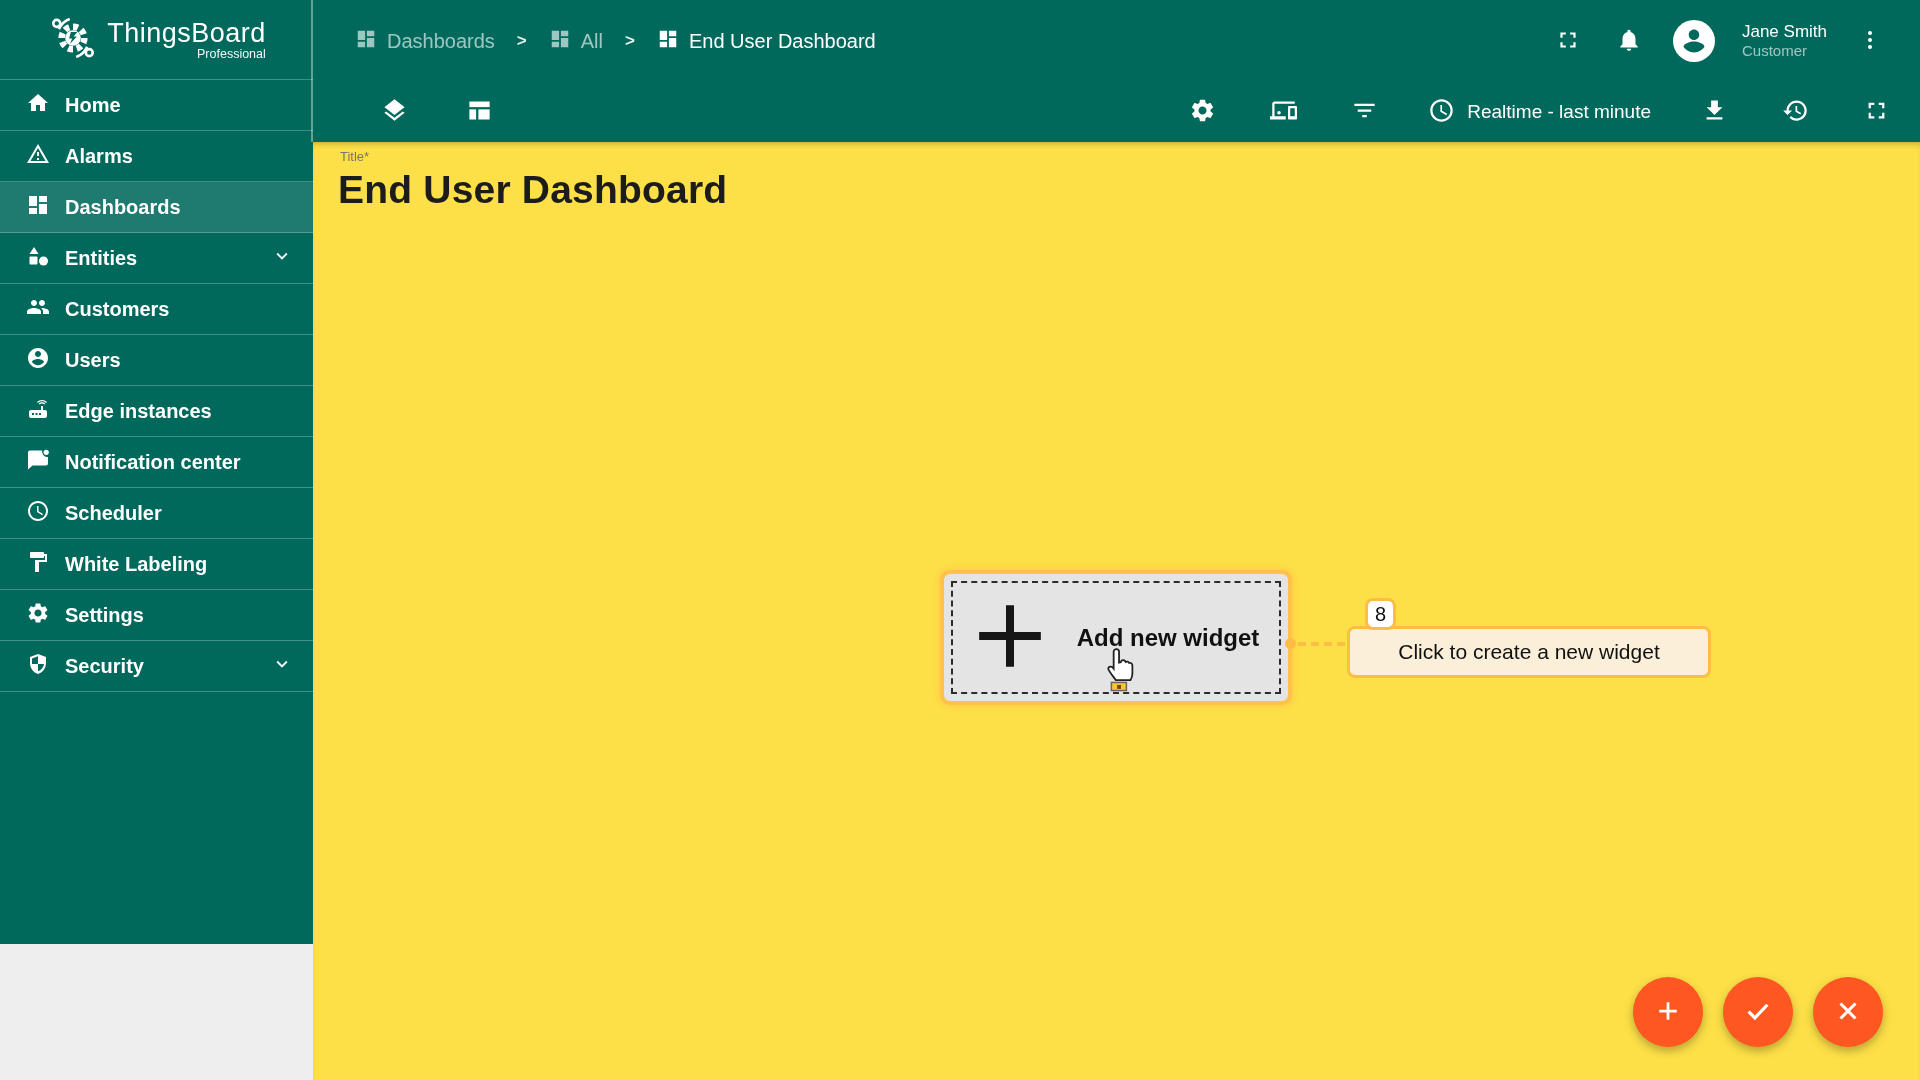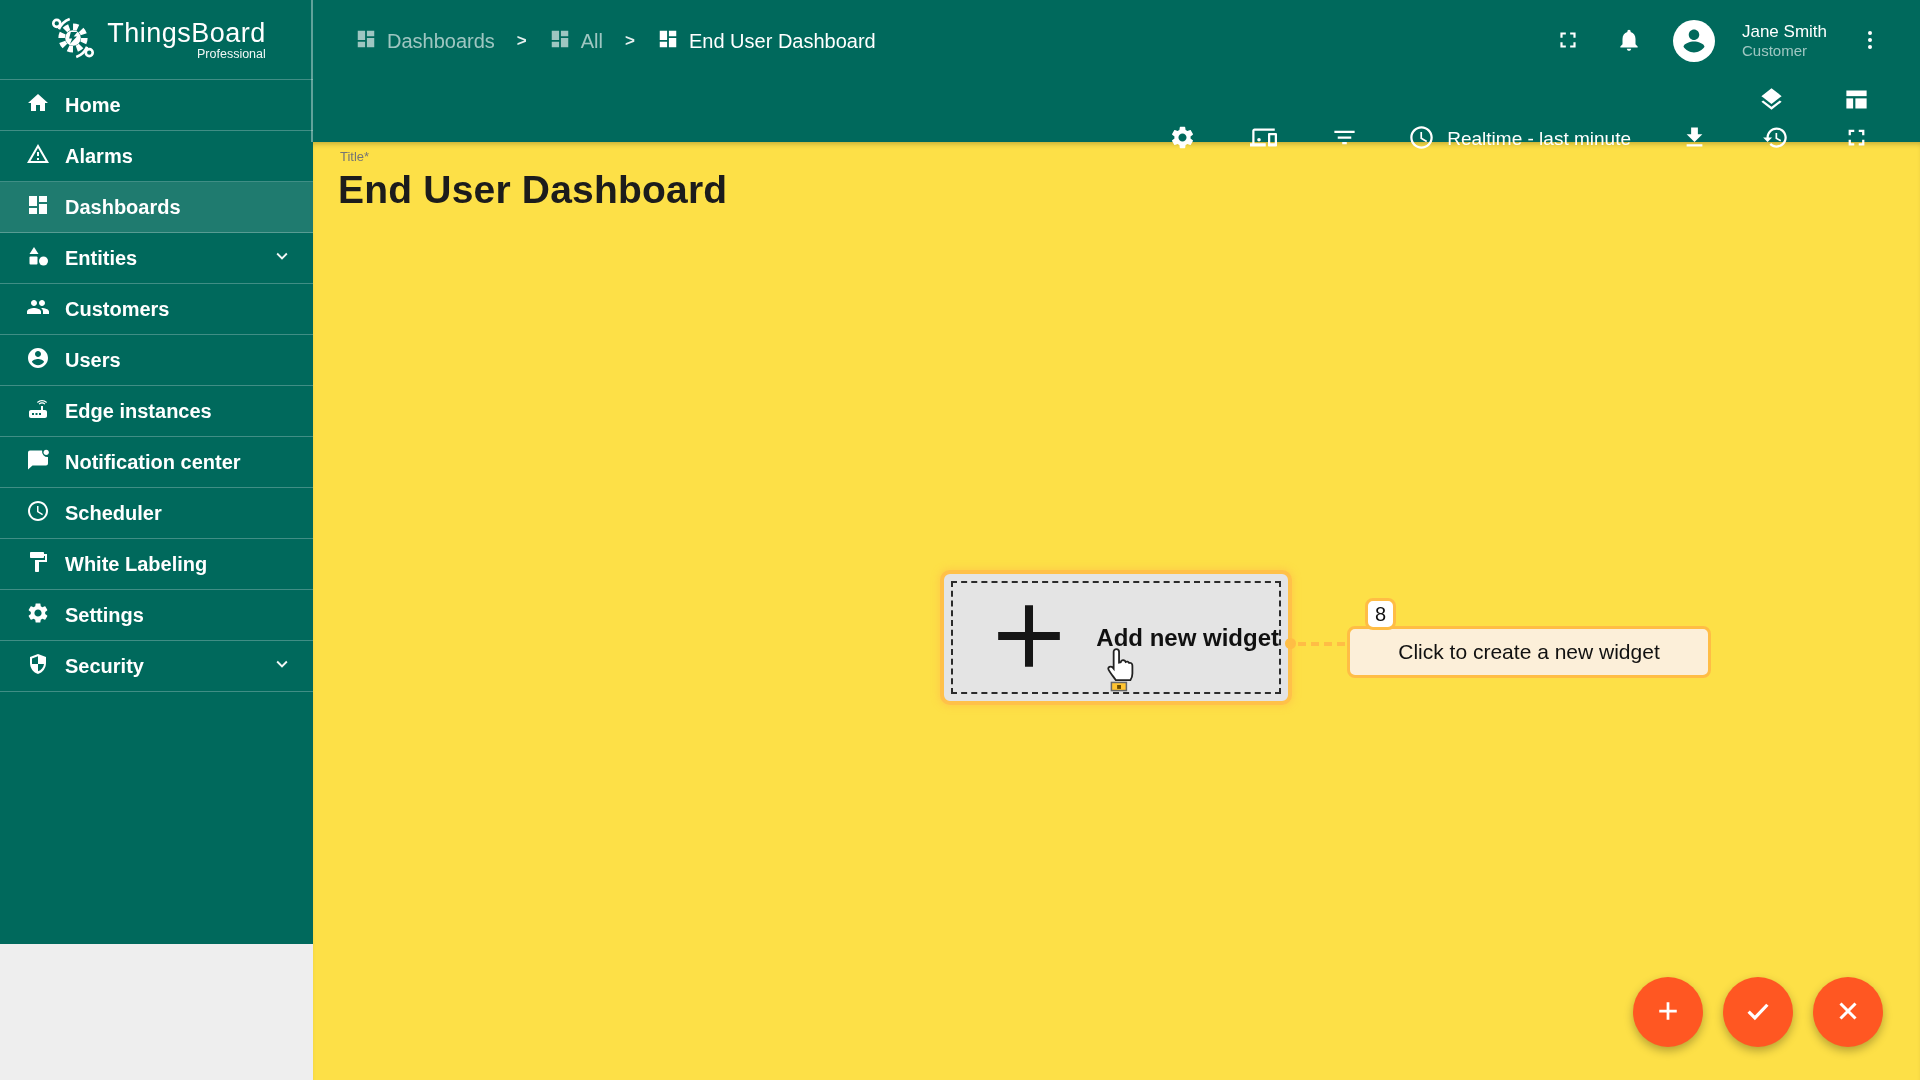--- a/index.html
+++ b/index.html
@@ -39,41 +39,41 @@
     padding:0 8px; }
   .header-actions { display:flex; align-items:center; gap:27px; color:#fff; }
   .icon-btn { background:none; border:none; cursor:pointer; display:flex;
     align-items:center; justify-content:center; padding:4px; }
   .avatar { width:42px; height:42px; border-radius:50%; background:#fff;
     display:flex; align-items:center; justify-content:center; cursor:pointer; }
   .user-meta { display:flex; flex-direction:column; line-height:1.25; cursor:pointer; }
   .user-name { font-size:17px; color:#fff; }
   .user-role { font-size:15px; color:rgba(255,255,255,.62); }
 
-  .header-row2 { height:60px; display:flex; align-items:flex-end;
-    padding:0 46px 0 64px;flex-direction:column; }
+  .header-row2 { height:60px; display:flex; align-items:center;
+    padding:0 26px 0 64px; }
   .toolbar-left { display:flex; align-items:center; gap:50px; }
   .toolbar-right { margin-left:auto; display:flex; align-items:center; gap:46px; }
   .time-btn { display:flex; align-items:center; gap:12px; background:none;
     border:none; color:#fff; cursor:pointer; }
   .time-label { font-size:19px; color:#fff; white-space:nowrap; }
 
   
   .content { position:absolute; left:313px; top:142px; width:1607px; height:938px;
     background:#fde047; box-shadow:inset 0 5px 6px -4px rgba(0,0,0,.3); }
   .title-label { position:absolute; left:27px; top:7px; font-size:13px; color:#757575; }
   .page-title { position:absolute; left:25px; top:26px; font-size:39px;
     font-weight:700; color:#1c1c1c; letter-spacing:.2px; }
 
   
   .add-widget { position:absolute; left:627px; top:428px; width:352px; height:135px;
     background:#e4e4e4; border:4px solid #ffc149; border-radius:10px;
     box-shadow:0 0 6px 2px rgba(255,193,73,.55); padding:7px; cursor:pointer; }
   .add-widget-inner { width:100%; height:100%; border:2px dashed #2b2b2b;
-    display:flex; align-items:center; justify-content:flex-end; gap:30px; }
+    display:flex; align-items:center; justify-content:center; gap:30px; }
   .add-widget-label { font-size:24px; font-weight:700; color:#111; }
 
   
   .tour-dot { position:absolute; left:972px; top:496px; width:11px; height:11px;
     border-radius:50%; background:#ffbd45; }
   .tour-line { position:absolute; left:985px; top:500px; width:47px; height:0;
     border-top:4px dashed #ffbd45; }
   .tour-badge { position:absolute; left:1052px; top:456px; min-width:31px; height:32px;
     background:#fff; border:3px solid #ffbd45; border-radius:8px; z-index:3;
     display:flex; align-items:center; justify-content:center; font-size:20px;

